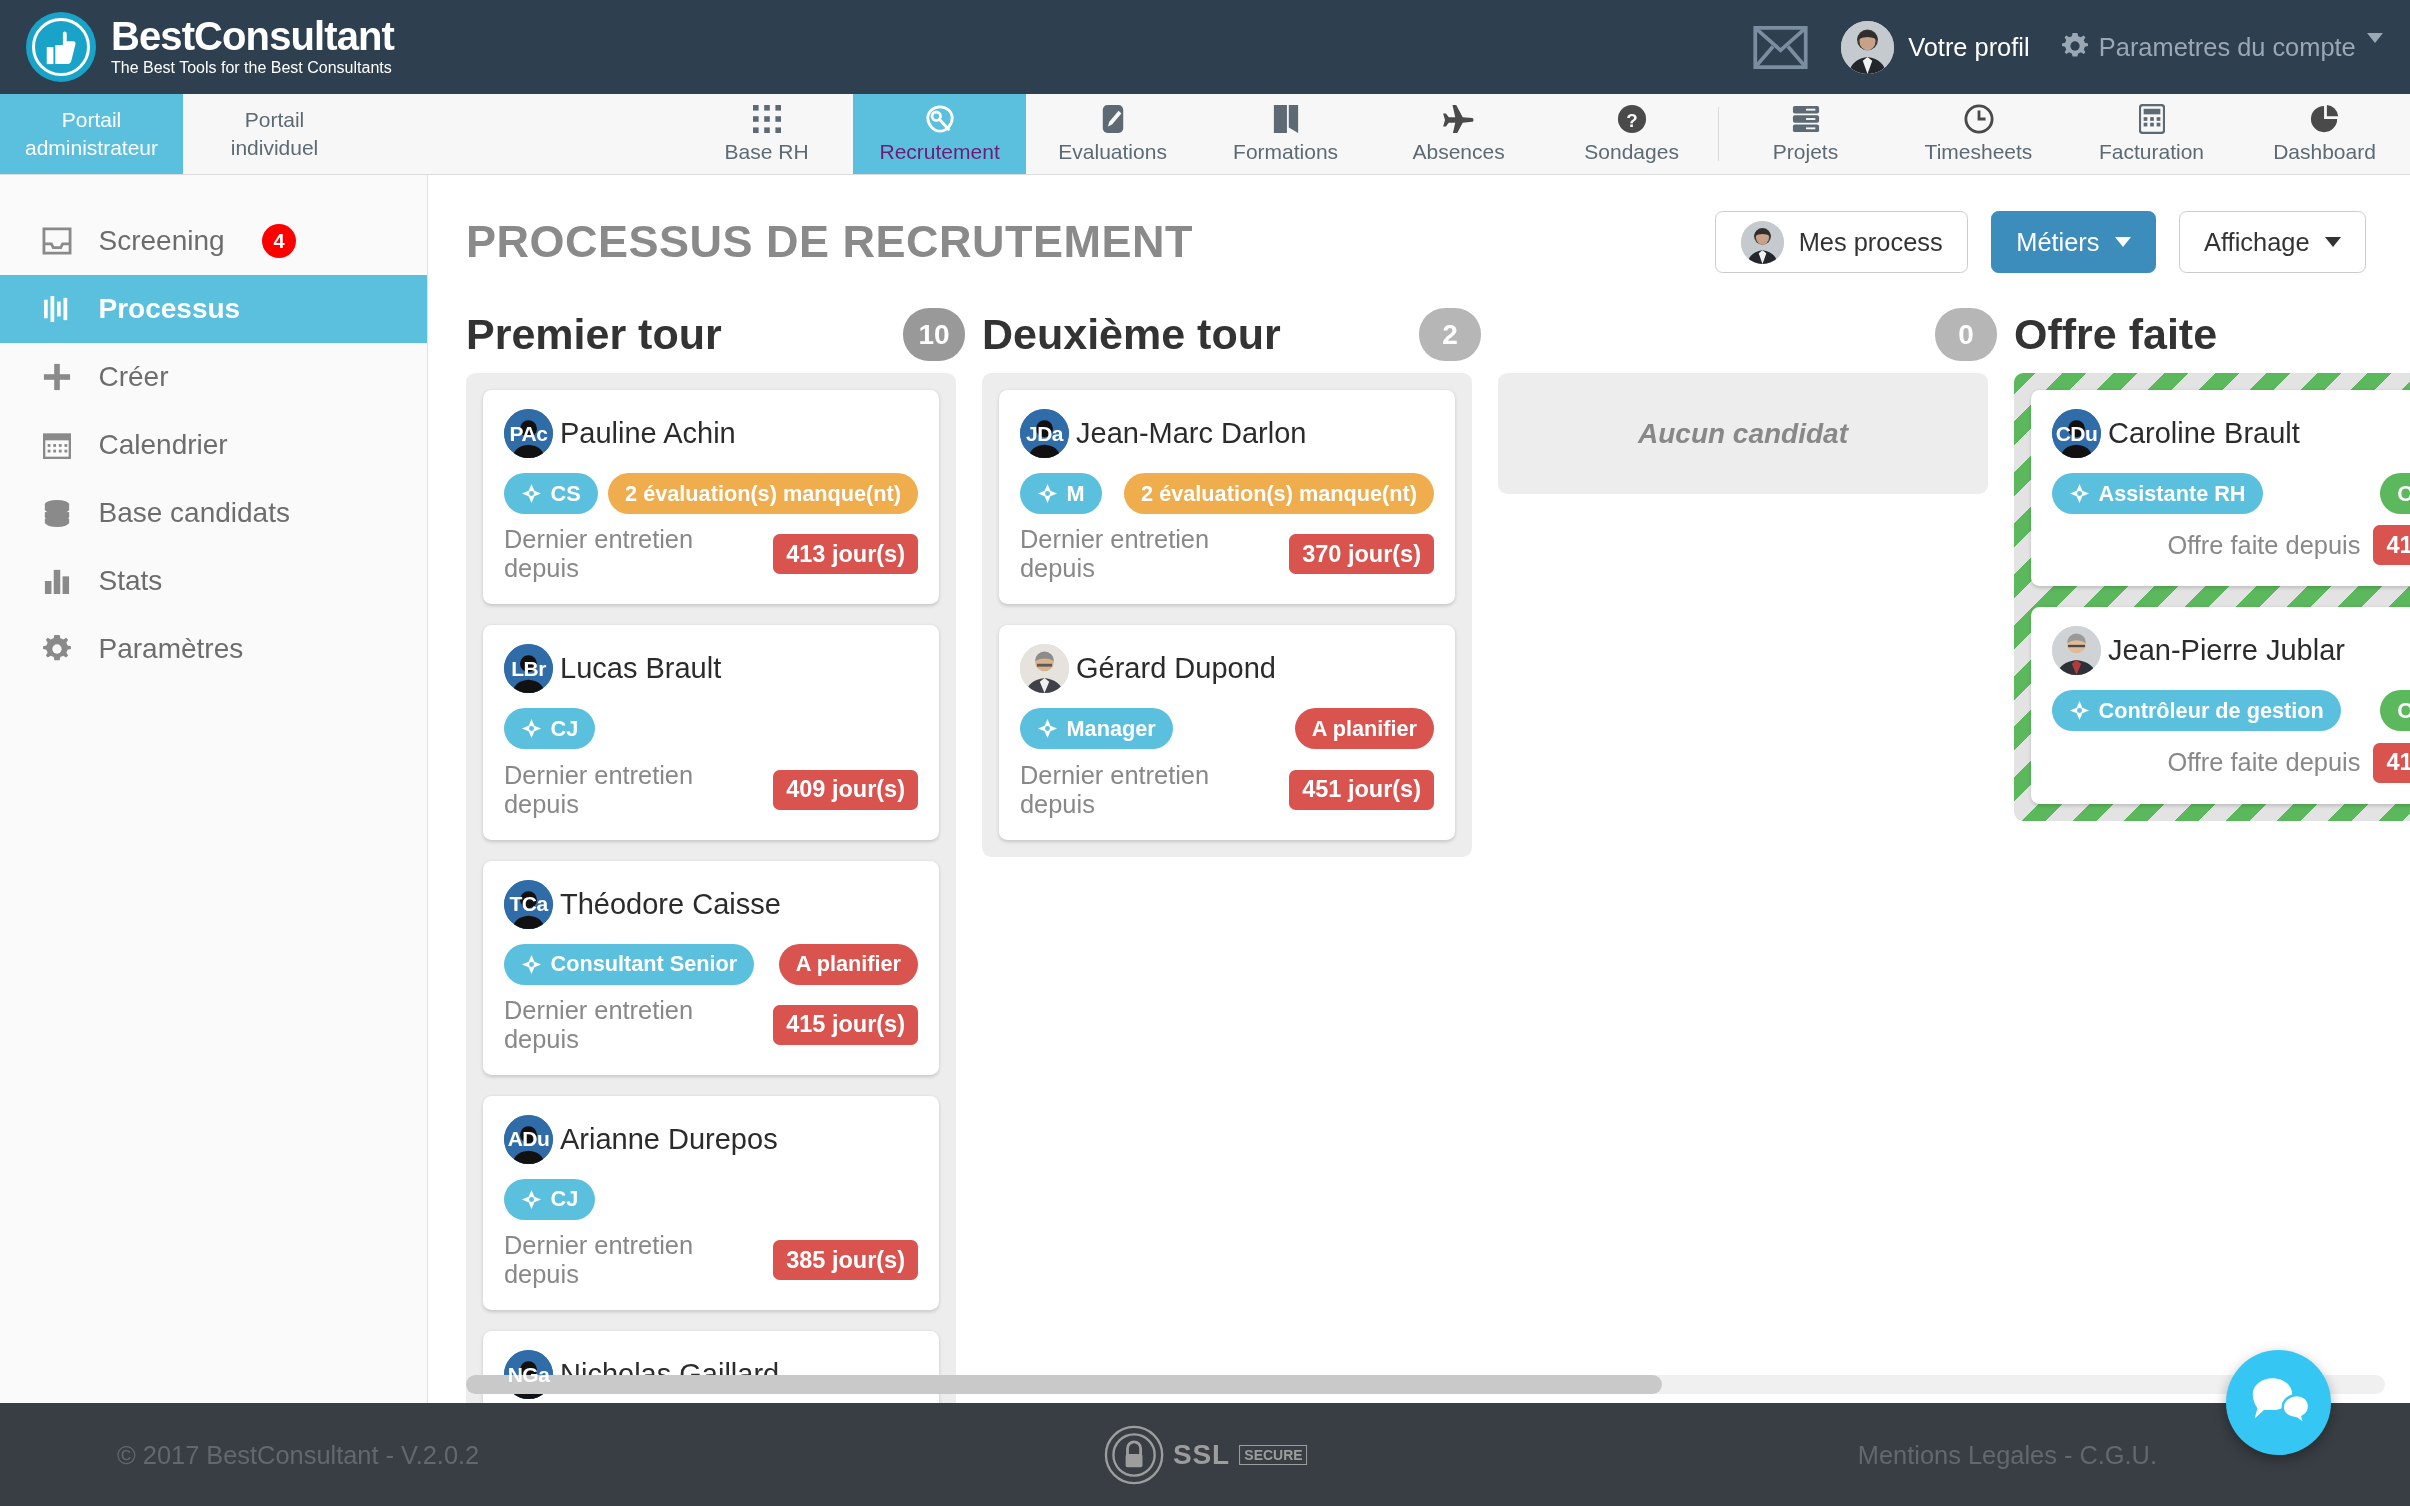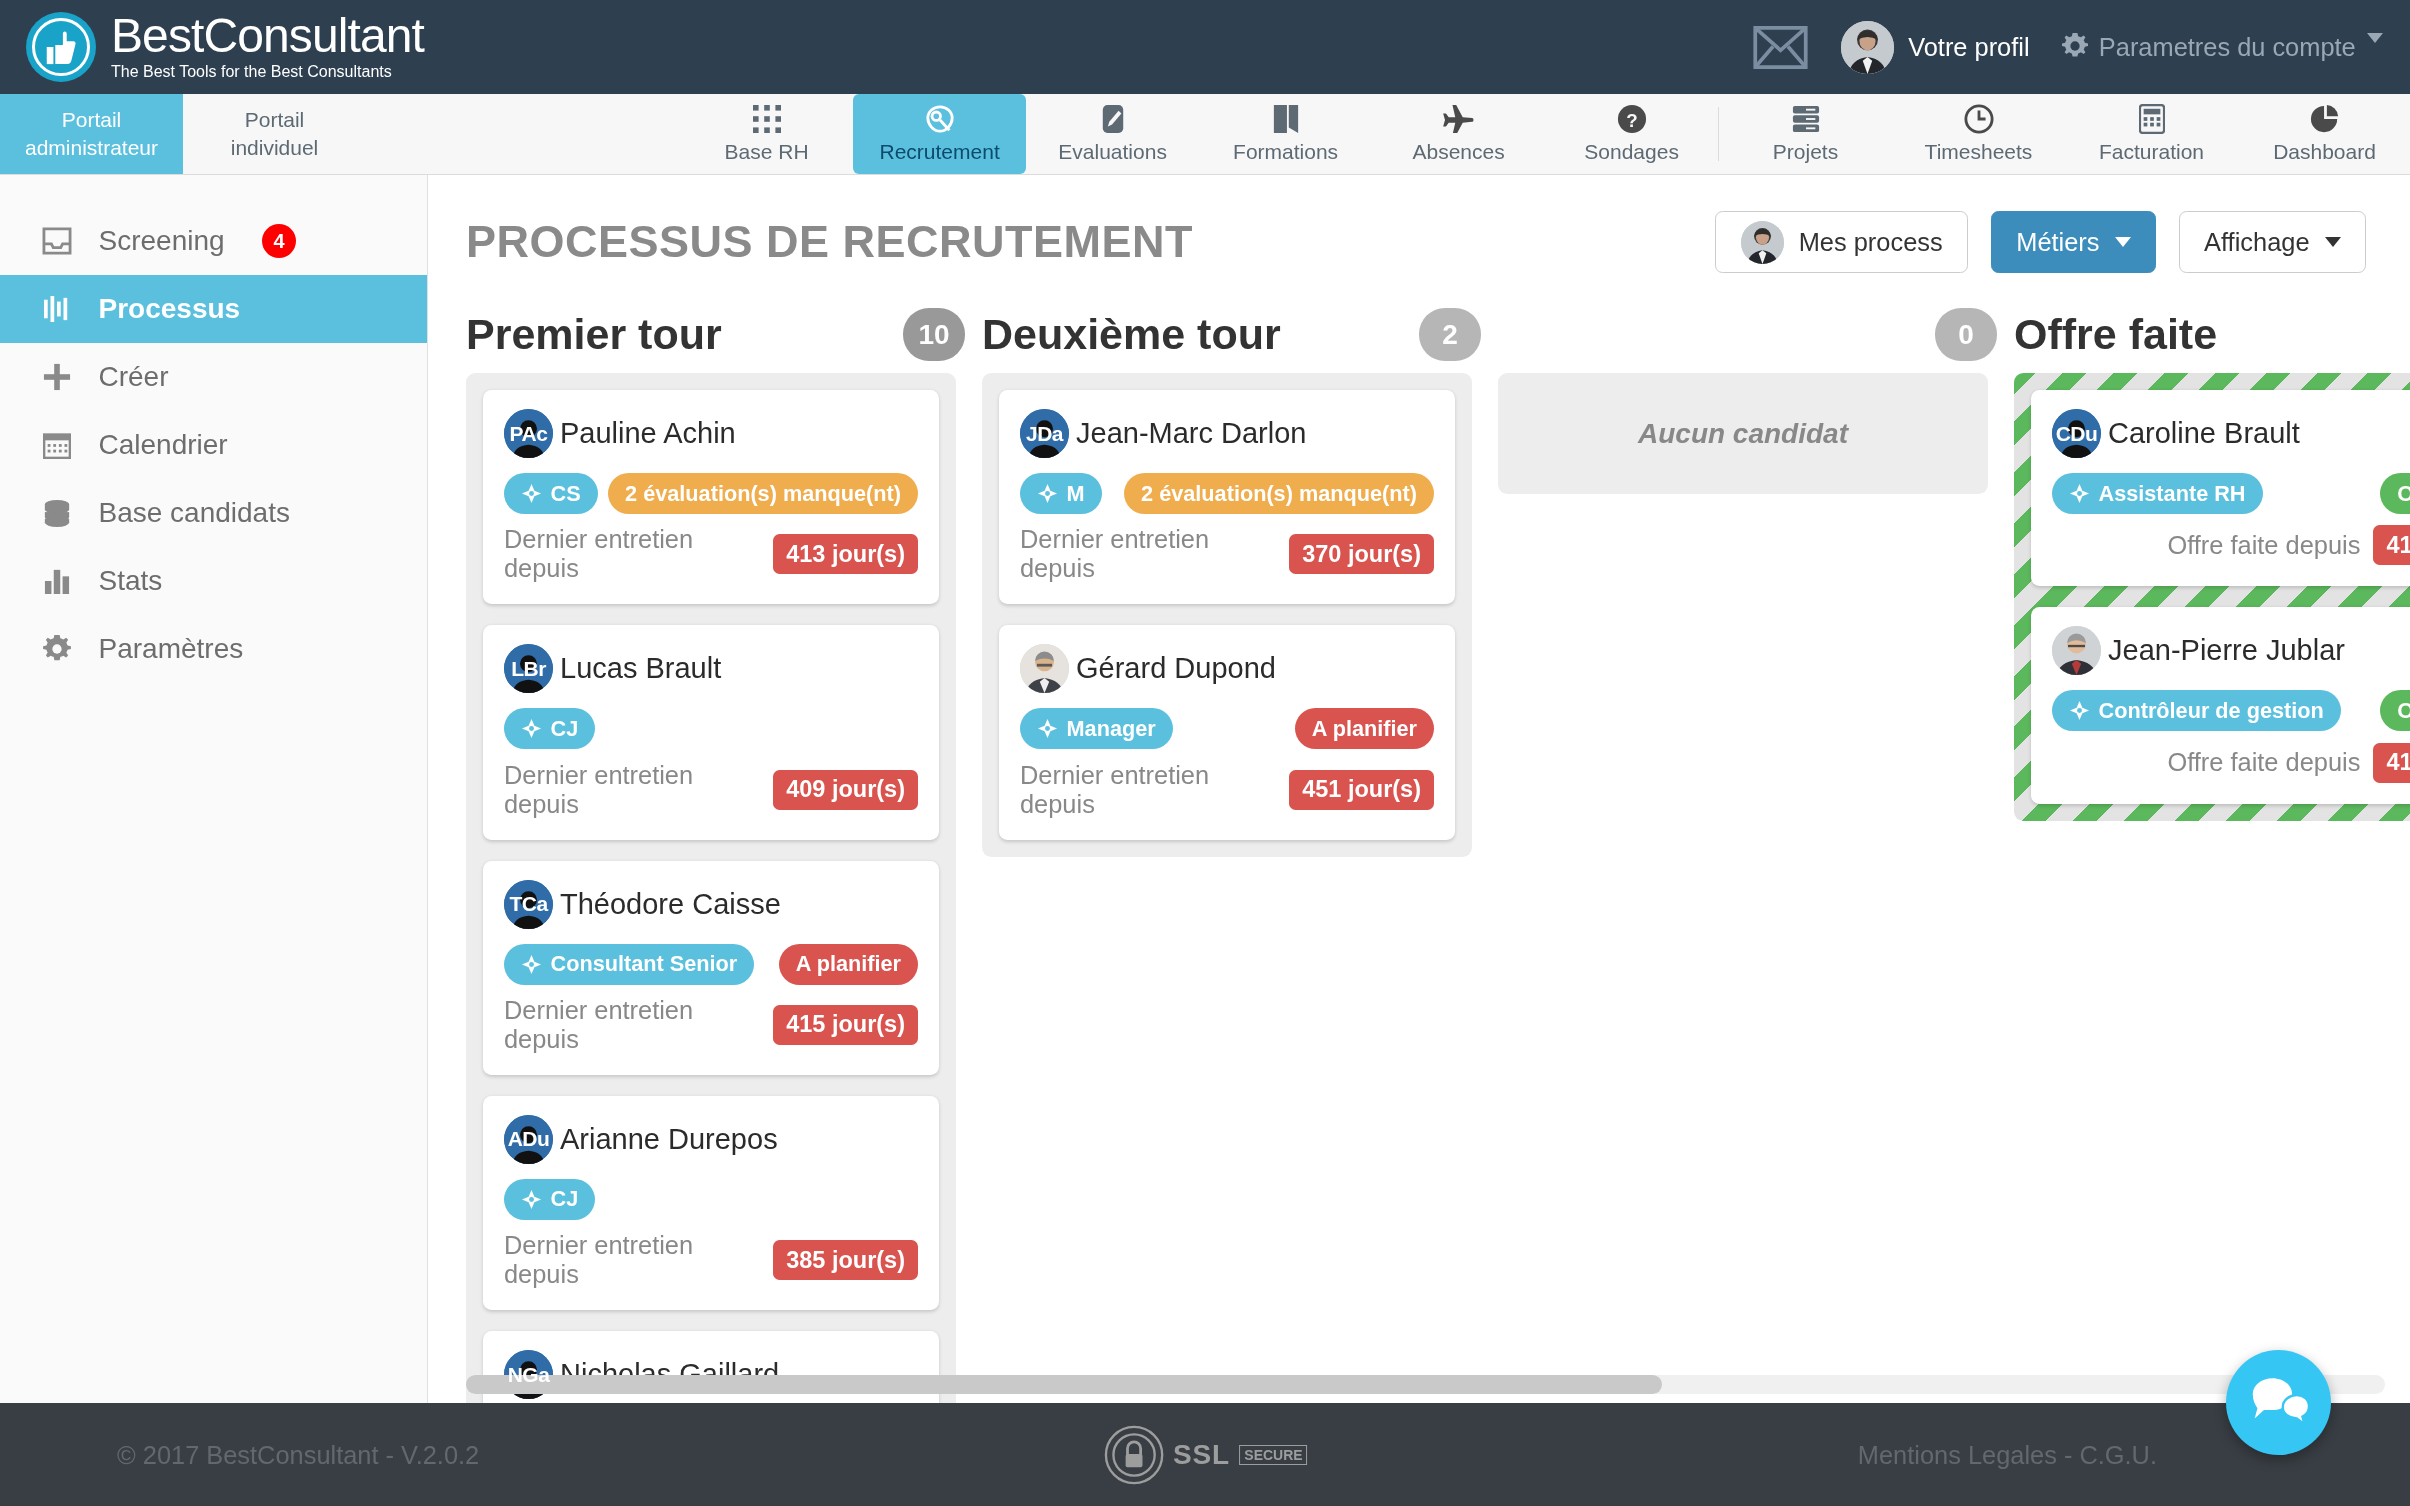--- a/index.html
+++ b/index.html
@@ -20,21 +20,21 @@
     width: 70px; height: 70px; border-radius: 50%;
     background: #1aa3c8; display: flex; align-items: center; justify-content: center;
     position: relative;
   }
   .logo-mark::after {
     content: ""; position: absolute; inset: 5.6px; border-radius: 50%;
     border: 3.8px solid #ffffff;
   }
   .logo-thumb { position: relative; z-index: 2; }
   .brand-text { display: flex; flex-direction: column; justify-content: center; }
-  .brand-name { color: #ffffff; font-size: 48px; font-weight: normal; letter-spacing: -0.9px; line-height: 1.05; }
+  .brand-name { color: #ffffff; font-size: 40px; font-weight: bold; letter-spacing: -0.9px; line-height: 1.05; }
   .brand-tag { color: #ffffff; font-size: 16px; line-height: 1.3; margin-top: 1px; }
 
   .topbar-right {
     position: absolute; right: 28px; top: 0; height: 94px;
     display: flex; align-items: center; gap: 32px;
   }
   .env-icon { width: 58px; height: 49px; display: flex; align-items: center; justify-content: center; }
   .profile-chip { display: flex; align-items: center; gap: 14px; }
   .avatar-photo {
     width: 53px; height: 53px; border-radius: 50%; overflow: hidden;
@@ -57,21 +57,21 @@
     font-size: 21px; color: #5d6a74; line-height: 1.33; text-align: center;
   }
   .portal-tab.active { background: #5bc0de; color: #ffffff; }
   .nav-spacer { flex: 1 1 auto; }
   .nav-group { display: flex; align-items: stretch; }
   .nav-sep { width: 0.9px; background: #dcdcdc; margin: 13px 0; }
   .nav-item {
     width: 173px; display: flex; flex-direction: column; align-items: center; justify-content: center;
     gap: 6.6px; color: #5d6a74; font-size: 21px;
   }
-  .nav-item.active { background: #5bc0de; color: #0c4a6e; border-radius: 6px; }
+  .nav-item.active { background: #5bc0de; color: #701a75; }
   .nav-ico { height: 30px; display: flex; align-items: center; justify-content: center; }
 
   
   .body { flex: 1 1 auto; display: flex; min-height: 0; }
 
   .sidebar {
     width: 428px; flex: 0 0 428px; background: #fafafa;
     border-right: 0.9px solid #e0e0e0; padding-top: 32px;
   }
   .side-item {

